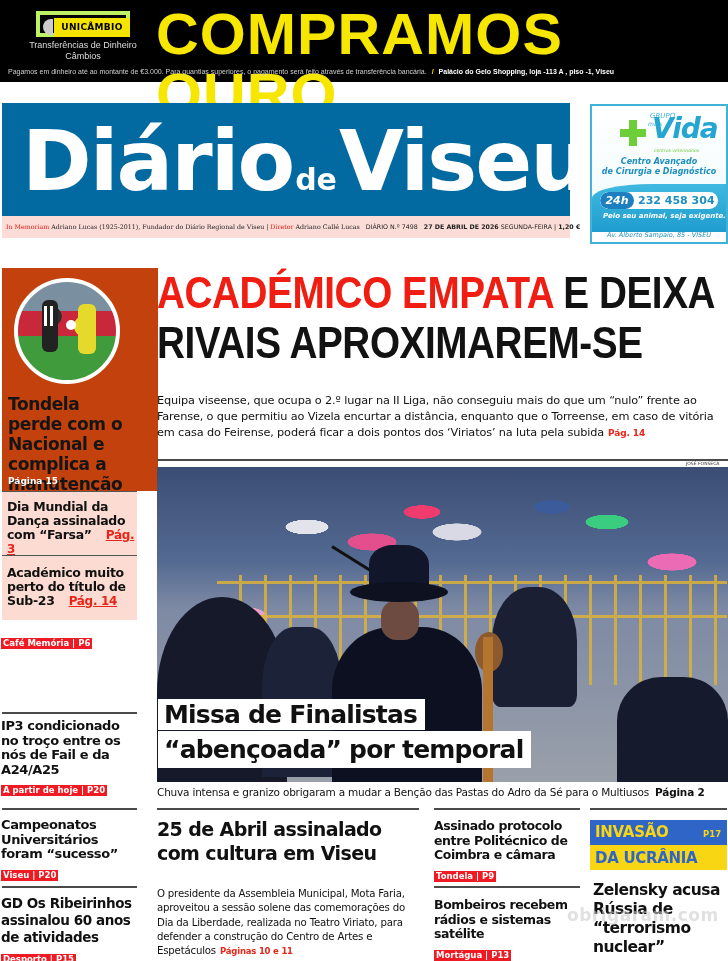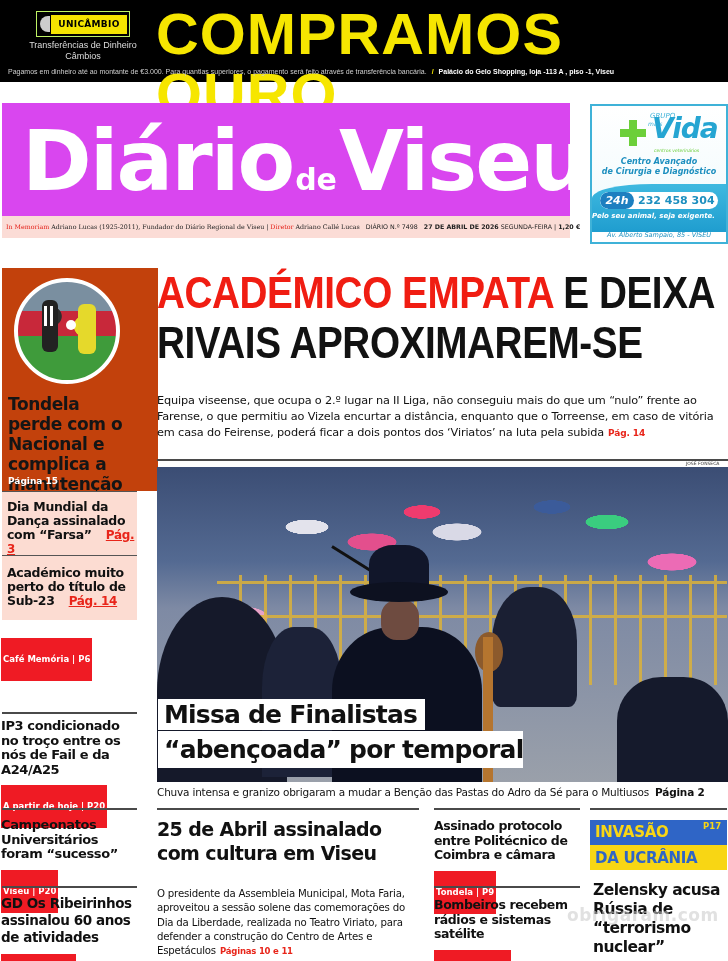--- a/index.html
+++ b/index.html
@@ -1,31 +1,31 @@
 <!DOCTYPE html>
 <html><head>
 <meta charset="utf-8">
 <style>
   * { box-sizing: border-box; margin: 0; padding: 0; }
   html, body { width: 728px; height: 961px; overflow: hidden; background: #fff; }
   body { font-family: "DejaVu Sans", sans-serif; color: #111; position: relative; }
 
   
   .top-ad { position: absolute; left: 0; top: 0; width: 728px; height: 82px; background: #000; }
-  .uni-box { position: absolute; left: 36px; top: 11px; width: 94px; height: 26px; border: 1px solid #bef264; background: #000; }
+  .uni-box { position: absolute; left: 36px; top: 11px; width: 94px; height: 26px; border: 4px solid #bef264; background: #000; }
   .uni-box .uni-c { position: absolute; left: 3px; top: 4px; width: 10px; height: 16px; background: #ccc; border-radius: 8px 0 0 8px; }
   .uni-box .uni-inner { position: absolute; left: 14px; top: 3px; width: 76px; height: 19px; background: #f5e400; color: #000; font: bold 9px "DejaVu Sans", sans-serif; line-height: 19px; text-align: center; letter-spacing: 0.3px; }
   .uni-sub { position: absolute; left: 20px; top: 40px; width: 126px; color: #ddd; font: 9px "Liberation Sans Narrow","Liberation Sans", sans-serif; text-align: center; line-height: 11px; }
   .ad-headline { position: absolute; left: 156px; top: 4px; color: #f6e600; font: bold 58px "Liberation Sans", sans-serif; letter-spacing: 1px; line-height: 60px; transform: scaleX(1.02); transform-origin: left; }
   .ad-foot { position: absolute; left: 8px; top: 68px; width: 716px; color: #cfcfcf; font: 7px "Liberation Sans", sans-serif; white-space: nowrap; }
   .ad-foot .slash { color: #f6e600; font-weight: bold; margin: 0 3px; }
   .ad-foot .addr { color: #fff; font-weight: bold; }
 
   
-  .mast { position: absolute; left: 2px; top: 103px; width: 568px; height: 113px; background: #d946ef; padding-left: 34px; }
+  .mast { position: absolute; left: 2px; top: 103px; width: 568px; height: 113px; background: #0369a1; padding-left: 34px; }
   .mast-title { position: absolute; left: 20px; top: 8px; color: #fff; font: bold 84px "DejaVu Sans", sans-serif; letter-spacing: -2px; line-height: 100px; white-space: nowrap; }
   .mast-title .de { font-size: 30px; letter-spacing: 0; vertical-align: baseline; margin: 0 2px; }
   .mast-info { position: absolute; left: 2px; top: 216px; width: 568px; height: 22px; background: #fbdcd6; font: 6.3px "DejaVu Serif", serif; line-height: 22px; white-space: nowrap; padding-left: 4px; color: #222; }
   .mast-info .red { color: #e31a12; }
   .mast-info .sans { font-family: "DejaVu Sans", sans-serif; }
   .mast-info .bold { font-weight: bold; }
 
   
   .vet-ad { position: absolute; left: 590px; top: 104px; width: 138px; height: 140px; border: 2px solid #3fb2d8; background: #fff; overflow: hidden; }
   .vet-top { position: absolute; left: 0; top: 0; width: 134px; height: 92px; background: linear-gradient(180deg,#fff 0%,#f3fbfd 100%); }
@@ -34,21 +34,21 @@
   .vet-cross:after { content: ""; position: absolute; left: 0; top: 9px; width: 26px; height: 8px; background: #6ccf3a; }
   .vet-grupo { position: absolute; left: 58px; top: 6px; color: #3fb2d8; font: italic 7px "DejaVu Sans", sans-serif; }
   .vet-mais { position: absolute; left: 56px; top: 14px; color: #3fb2d8; font: italic 6px "DejaVu Sans", sans-serif; }
   .vet-vida { position: absolute; left: 60px; top: 6px; color: #25a5d2; font: italic bold 28px "DejaVu Sans", sans-serif; letter-spacing: -1px; }
   .vet-small { position: absolute; left: 62px; top: 42px; color: #6ccf3a; font: italic 4.5px "DejaVu Sans", sans-serif; }
   .vet-centro { position: absolute; left: 0; top: 51px; width: 134px; text-align: center; color: #1d8fbf; font: italic bold 8px "DejaVu Sans", sans-serif; line-height: 10px; }
   .vet-mid { position: absolute; left: 0; top: 78px; width: 134px; height: 48px; background: linear-gradient(180deg,#3fb9e0,#1f9dcf); border-top-left-radius: 60px 14px; }
   .vet-phone { position: absolute; left: 8px; top: 8px; width: 118px; height: 17px; border-radius: 9px; background: #fff; overflow: hidden; }
   .vet-24 { position: absolute; left: 0; top: 0; width: 34px; height: 17px; background: #1d7fc0; color: #fff; font: italic bold 11px "DejaVu Sans", sans-serif; line-height: 17px; text-align: center; border-radius: 9px; }
   .vet-num { position: absolute; left: 38px; top: 0; color: #1d8fbf; font: bold 11px "DejaVu Sans", sans-serif; line-height: 17px; white-space: nowrap; }
-  .vet-slogan { position: absolute; left: 0; top: 28px; width: 134px; text-align: left; color: #fff; font: italic bold 7px "DejaVu Sans", sans-serif; }
+  .vet-slogan { position: absolute; left: 0; top: 28px; width: 134px; text-align: right; color: #fff; font: italic bold 7px "DejaVu Sans", sans-serif; }
   .vet-addr { position: absolute; left: 0; top: 122px; width: 134px; text-align: center; color: #1d8fbf; font: italic 6.5px "DejaVu Sans", sans-serif; line-height: 14px; }
 
   
   .tondela { position: absolute; left: 2px; top: 268px; width: 156px; height: 223px; background: #c2410c; }
   .tondela-photo { position: absolute; left: 12px; top: 10px; width: 106px; height: 106px; border-radius: 50%; border: 4px solid #fff; overflow: hidden;
     background: radial-gradient(circle at 35% 35%, #2d2d2d 0 10%, transparent 11%),
                 radial-gradient(circle at 68% 45%, #e9dc2a 0 12%, transparent 13%),
                 linear-gradient(180deg,#7a8fa0 0 30%, #c8283a 30% 55%, #3f9b3b 55% 100%); }
   .tondela-photo .p1 { position: absolute; left: 24px; top: 18px; width: 16px; height: 52px; background: #222; border-radius: 6px; }
   .tondela-photo .p1s { position: absolute; left: 26px; top: 24px; width: 12px; height: 20px; background: repeating-linear-gradient(90deg,#fff 0 3px,#222 3px 6px); }
@@ -57,21 +57,21 @@
   .tondela-title { position: absolute; left: 6px; top: 126px; width: 130px; font: bold 17px "DejaVu Sans", sans-serif; line-height: 20px; color: #151515; letter-spacing: -0.4px; }
   .tondela-page { position: absolute; left: 6px; top: 208px; color: #fff; font: bold 9px "DejaVu Sans", sans-serif; }
 
   .pink-box { position: absolute; left: 2px; width: 135px; background: #fcdcd2; }
   .pink-title { position: absolute; left: 5px; top: 8px; width: 130px; font: bold 12.5px "DejaVu Sans", sans-serif; line-height: 14px; color: #111; letter-spacing: -0.3px; }
   .pg-red { color: #e8251a; font-size: 12px; font-weight: bold; margin-left: 14px; text-decoration: underline; }
   .pink-sep { position: absolute; left: 2px; width: 135px; height: 1px; background: #555; }
 
   .left-item { position: absolute; left: 1px; width: 140px; }
   .left-item .t { font: bold 13px "DejaVu Sans", sans-serif; line-height: 14.5px; color: #111; letter-spacing: -0.4px; }
-  .tag { display: inline-block; background: #ef1b24; color: #fff; font: bold 8.5px "DejaVu Sans", sans-serif; padding: 16px 2px; line-height: 11px; margin-top: 8px; }
+  .tag { display: inline-block; background: #ef1b24; color: #fff; font: bold 8.5px "DejaVu Sans", sans-serif; padding: 0 2px; line-height: 11px; margin-top: 8px; }
   .hr { position: absolute; height: 2px; background: #4a4a4a; }
 
   
   .lead-h { position: absolute; left: 157px; top: 268px; width: 570px; font: bold 44px "Liberation Sans Narrow","Liberation Sans", sans-serif; line-height: 50px; letter-spacing: -0.5px; color: #121212; transform: scaleX(0.88); transform-origin: left top; white-space: nowrap; }
   .lead-h .red { color: #f01d12; }
   .lead-p { position: absolute; left: 157px; top: 393px; width: 568px; font: 11.3px "DejaVu Sans", sans-serif; line-height: 16px; color: #111; letter-spacing: -0.15px; }
   .lead-p .pg { color: #e8251a; font-weight: bold; font-size: 9px; margin-left: 4px; }
 
   .photo { position: absolute; left: 157px; top: 467px; width: 571px; height: 315px; overflow: hidden;
     background:
@@ -96,37 +96,37 @@
   .photo .hat-brim { position: absolute; left: 193px; top: 115px; width: 98px; height: 20px; background: #0d1120; border-radius: 50%; }
   .photo .hat-top { position: absolute; left: 212px; top: 78px; width: 60px; height: 48px; background: #11162a; border-radius: 40% 40% 10% 10%; }
   .photo .face { position: absolute; left: 224px; top: 133px; width: 38px; height: 40px; background: #6e4b40; border-radius: 40%; }
   .photo .body { position: absolute; left: 175px; top: 160px; width: 150px; height: 160px; background: #0c1020; border-radius: 40% 40% 0 0; }
   .photo .staff { position: absolute; left: 326px; top: 170px; width: 10px; height: 150px; background: #b5752f; }
   .photo .staff-head { position: absolute; left: 318px; top: 165px; width: 28px; height: 40px; background: #8c5a2c; border-radius: 50%; }
   .photo .mic { position: absolute; left: 175px; top: 78px; width: 85px; height: 3px; background: #111; transform: rotate(32deg); transform-origin: left; }
   .photo-credit { position: absolute; left: 686px; top: 461px; color: #333; font: 4.5px "DejaVu Sans", sans-serif; }
   .photo-cap { position: absolute; left: 158px; top: 699px; background: #fff; }
   .photo-cap .l1 { display: inline-block; background: #fff; font: bold 25px "DejaVu Sans", sans-serif; line-height: 31px; padding: 0 8px 0 6px; color: #111; letter-spacing: -0.8px; }
-  .photo-cap2 { position: absolute; left: 158px; top: 731px; background: #fff; font: bold 25px "DejaVu Sans", sans-serif; line-height: 37px; padding: 0 0 0 6px; color: #111; letter-spacing: -0.8px; }
+  .photo-cap2 { position: absolute; left: 158px; top: 731px; background: #fff; font: bold 25px "DejaVu Sans", sans-serif; line-height: 37px; padding: 0 8px 0 6px; color: #111; letter-spacing: -0.8px; }
   .photo-sub { position: absolute; left: 157px; top: 786px; width: 568px; font: 10.5px "DejaVu Sans", sans-serif; color: #111; letter-spacing: -0.2px; white-space: nowrap; }
   .photo-sub b { margin-left: 6px; }
 
   
   .abril-h { position: absolute; left: 157px; top: 817px; width: 262px; font: bold 19px "DejaVu Sans", sans-serif; line-height: 24px; color: #111; letter-spacing: -0.6px; }
   .abril-p { position: absolute; left: 157px; top: 887px; width: 266px; font: 10.2px "DejaVu Sans", sans-serif; line-height: 14.3px; color: #111; letter-spacing: -0.2px; }
   .abril-p .pg { color: #e8251a; font-weight: bold; font-size: 8.5px; margin-left: 4px; }
 
   .mid-item { position: absolute; left: 434px; width: 150px; }
   .mid-item .t { font: bold 12.5px "DejaVu Sans", sans-serif; line-height: 14.5px; color: #111; letter-spacing: -0.4px; }
 
   .ukr { position: absolute; left: 590px; top: 820px; width: 137px; height: 50px; }
   .ukr .blue { position: absolute; left: 0; top: 0; width: 137px; height: 25px; background: #2f65c6; }
   .ukr .yellow { position: absolute; left: 0; top: 25px; width: 137px; height: 25px; background: #f8d614; }
   .ukr .l1 { position: absolute; left: 5px; top: 3px; color: #f8d614; font: bold 15px "DejaVu Sans", sans-serif; letter-spacing: -0.3px; }
-  .ukr .p17 { position: absolute; left: 113px; top: 1px; color: #f8d614; font: bold 8.5px "DejaVu Sans", sans-serif; text-align: right; }
+  .ukr .p17 { position: absolute; left: 113px; top: 9px; color: #f8d614; font: bold 8.5px "DejaVu Sans", sans-serif; text-align: right; }
   .ukr .l2 { position: absolute; left: 5px; top: 29px; color: #2f65c6; font: bold 15px "DejaVu Sans", sans-serif; letter-spacing: -0.3px; }
   .zel { position: absolute; left: 593px; top: 881px; width: 134px; font: bold 15.5px "DejaVu Sans", sans-serif; line-height: 19px; color: #111; letter-spacing: -0.5px; }
   .watermark { position: absolute; left: 567px; top: 905px; color: rgba(200,200,200,0.55); font: bold 17px "DejaVu Sans", sans-serif; letter-spacing: 0.5px; }
 </style>
 </head>
 <body>
 
 <div class="top-ad">
   <div class="uni-box">
     <div class="uni-c"></div>

